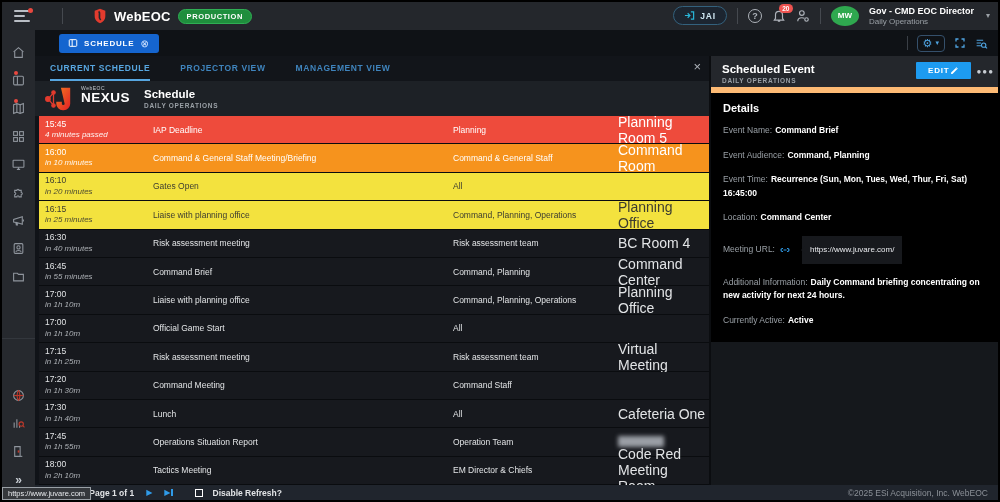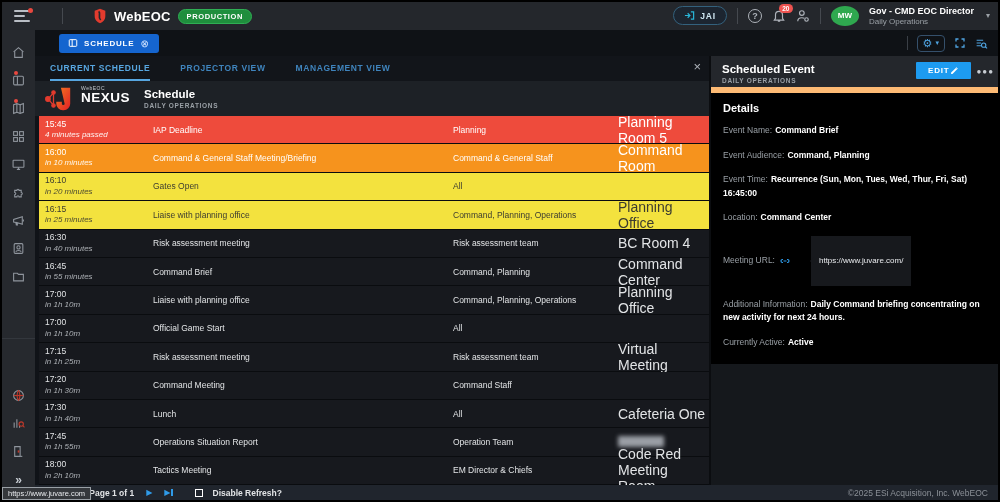--- a/index.html
+++ b/index.html
@@ -91,21 +91,21 @@
   .p-title{color:#fff;font-size:11.5px;font-weight:bold}
   .p-sub{color:#9aa0a6;font-size:6.5px;font-weight:bold;letter-spacing:.7px}
   .edit-btn{margin-left:auto;display:flex;align-items:center;background:#1d9bf0;border-radius:1px;padding:4px 12px;cursor:pointer}
   .edit-btn span{color:#fff;font-size:8px;font-weight:bold;letter-spacing:.8px}
   .p-dots{color:#c7ccd2;font-size:8px;letter-spacing:1px;margin-top:5px;cursor:pointer}
   .p-body{background:#000000;padding:9px 12px 4px;border-top:6px solid #fdba74}
   .d-title{color:#fff;font-size:11px;font-weight:bold;margin-bottom:10px}
   .field{font-size:8.5px;color:#9aa0a6;margin-bottom:11.5px;line-height:1.55}
   .field b{color:#fff;margin-left:3px;font-weight:bold}
   .urlrow{display:flex;align-items:center;gap:4px}
-  .urlbox{position:relative;display:inline-flex;align-items:center;background:#17191d;padding:19px 8px;margin-left:16px}
+  .urlbox{position:relative;display:inline-flex;align-items:center;background:#17191d;padding:8px 8px;margin-left:7px}
   .urlbox::before{content:"";position:absolute;left:-5px;top:50%;transform:translateY(-50%);border:4px solid transparent;border-right-color:#17191d}
   .urlbox a{color:#e8eaed;font-size:8px;text-decoration:none;cursor:pointer}
   .p-fill{flex:1;background:#15181c}
 
   
   .footer{flex:0 0 15px;background:#20252d;display:flex;align-items:center;padding:0 10px 0 16px;gap:10px}
   .pg{display:flex;align-items:center;gap:12px;color:#2f9be8}
   .pg-btn{display:flex;align-items:center;font-size:8px;cursor:pointer}
   .pg-bar{display:inline-block;width:2px;height:7px;background:#2f9be8}
   .pg-label{color:#e2e4e6;font-size:8.5px;font-weight:bold;margin:0 0}

